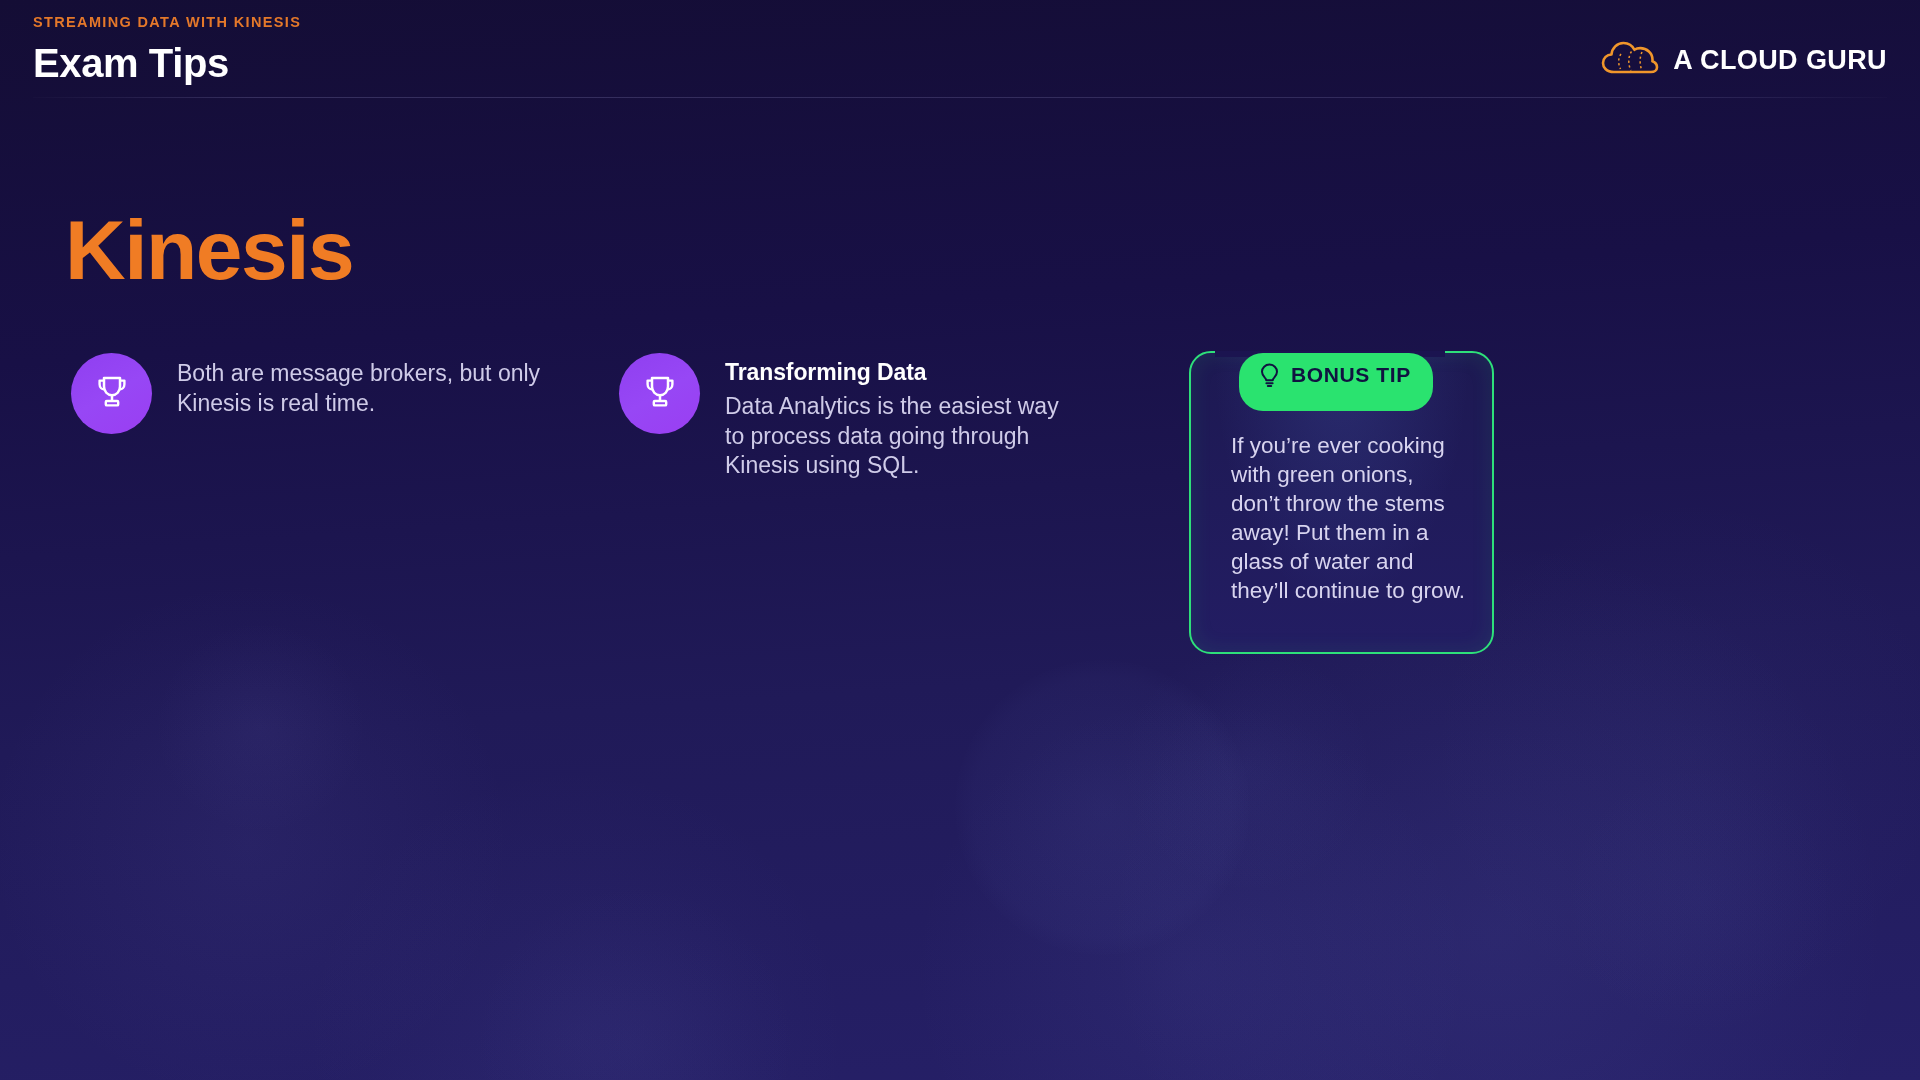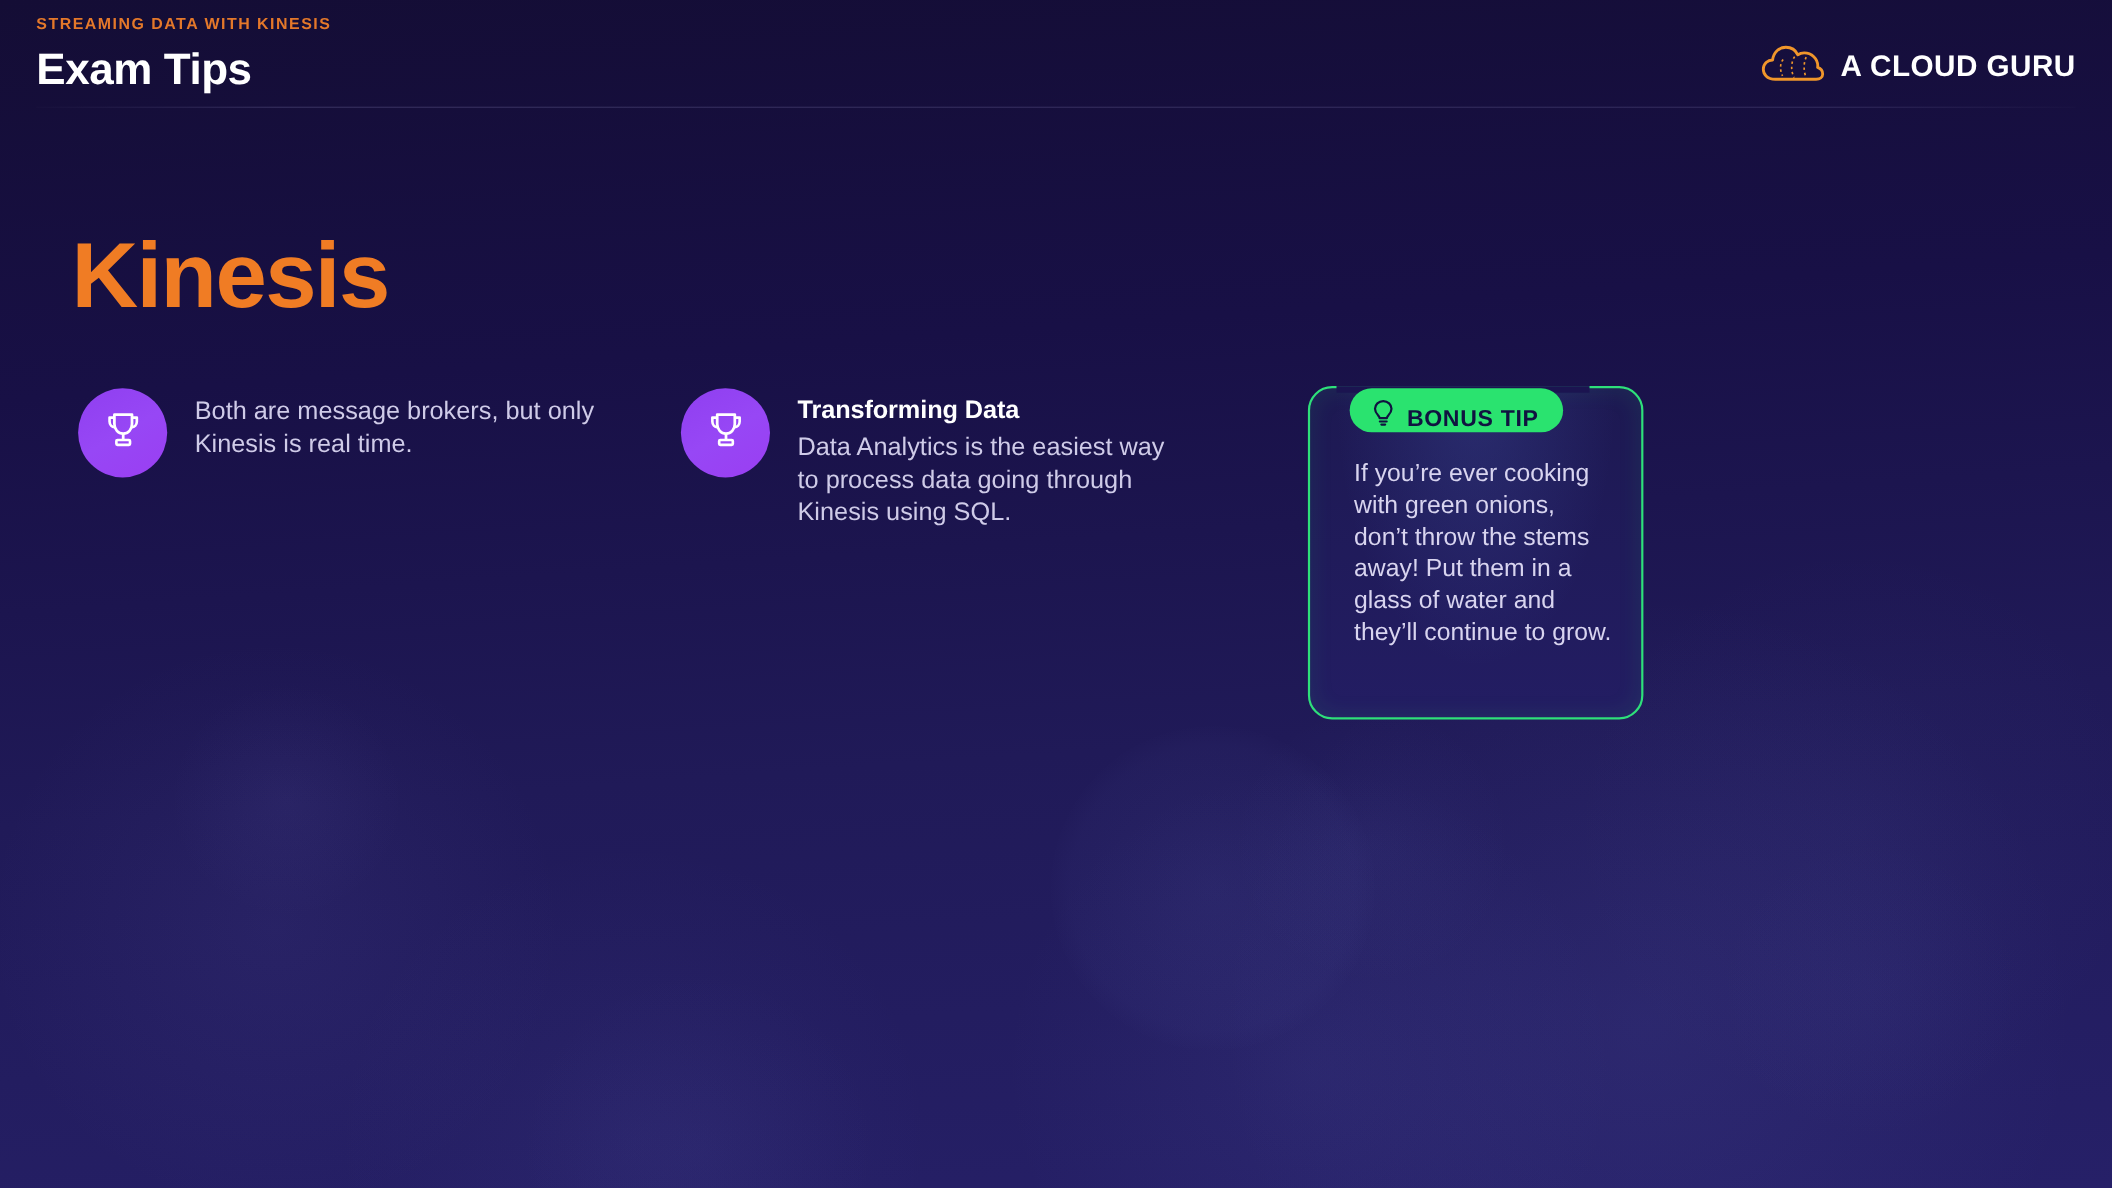--- a/index.html
+++ b/index.html
@@ -90,32 +90,32 @@
       linear-gradient(180deg, #1d1952 0%, #231d63 100%);
     padding:62px 26px 26px 40px;
     box-shadow:0 0 22px rgba(46,224,122,0.10) inset;
   }
   .bonus-notch {
     position:absolute; left:24px; top:-2px;
     width:230px; height:6px;
     background:#1b1450;
   }
   .bonus-badge {
-    position:absolute; left:36px; top:0px;
-    display:flex; align-items:flex-end; gap:11px;
+    position:absolute; left:48px; top:0px;
+    display:flex; align-items:flex-start; gap:11px;
     background:#2ae36f;
     border-radius:24px;
-    padding:10px 22px 0 20px;
+    padding:10px 22px 19px 20px;
     z-index:3;
   }
   .bonus-badge-label {
     font-size:21px; font-weight:bold; color:#101340; letter-spacing:0.6px;
   }
   .bonus-text {
-    font-size:22.5px; color:#d8d4ef; line-height:1.29;
+    font-size:22.5px; color:#d8d4ef; line-height:1.29;margin-top:16px;
   }
 </style>
 </head>
 <body>
 
 <div id="slide">
 
   <div class="bokeh" style="left:955px; top:660px; width:295px; height:295px; background:radial-gradient(circle, rgba(125,140,230,0.075) 0%, rgba(125,140,230,0.03) 62%, rgba(125,140,230,0) 72%);"></div>
   <div class="bokeh" style="left:1120px; top:640px; width:255px; height:255px; background:radial-gradient(circle, rgba(120,135,225,0.055) 0%, rgba(120,135,225,0) 70%);"></div>
   <div class="bokeh" style="left:153px; top:620px; width:215px; height:215px; background:radial-gradient(circle, rgba(135,130,225,0.06) 0%, rgba(135,130,225,0) 70%);"></div>

